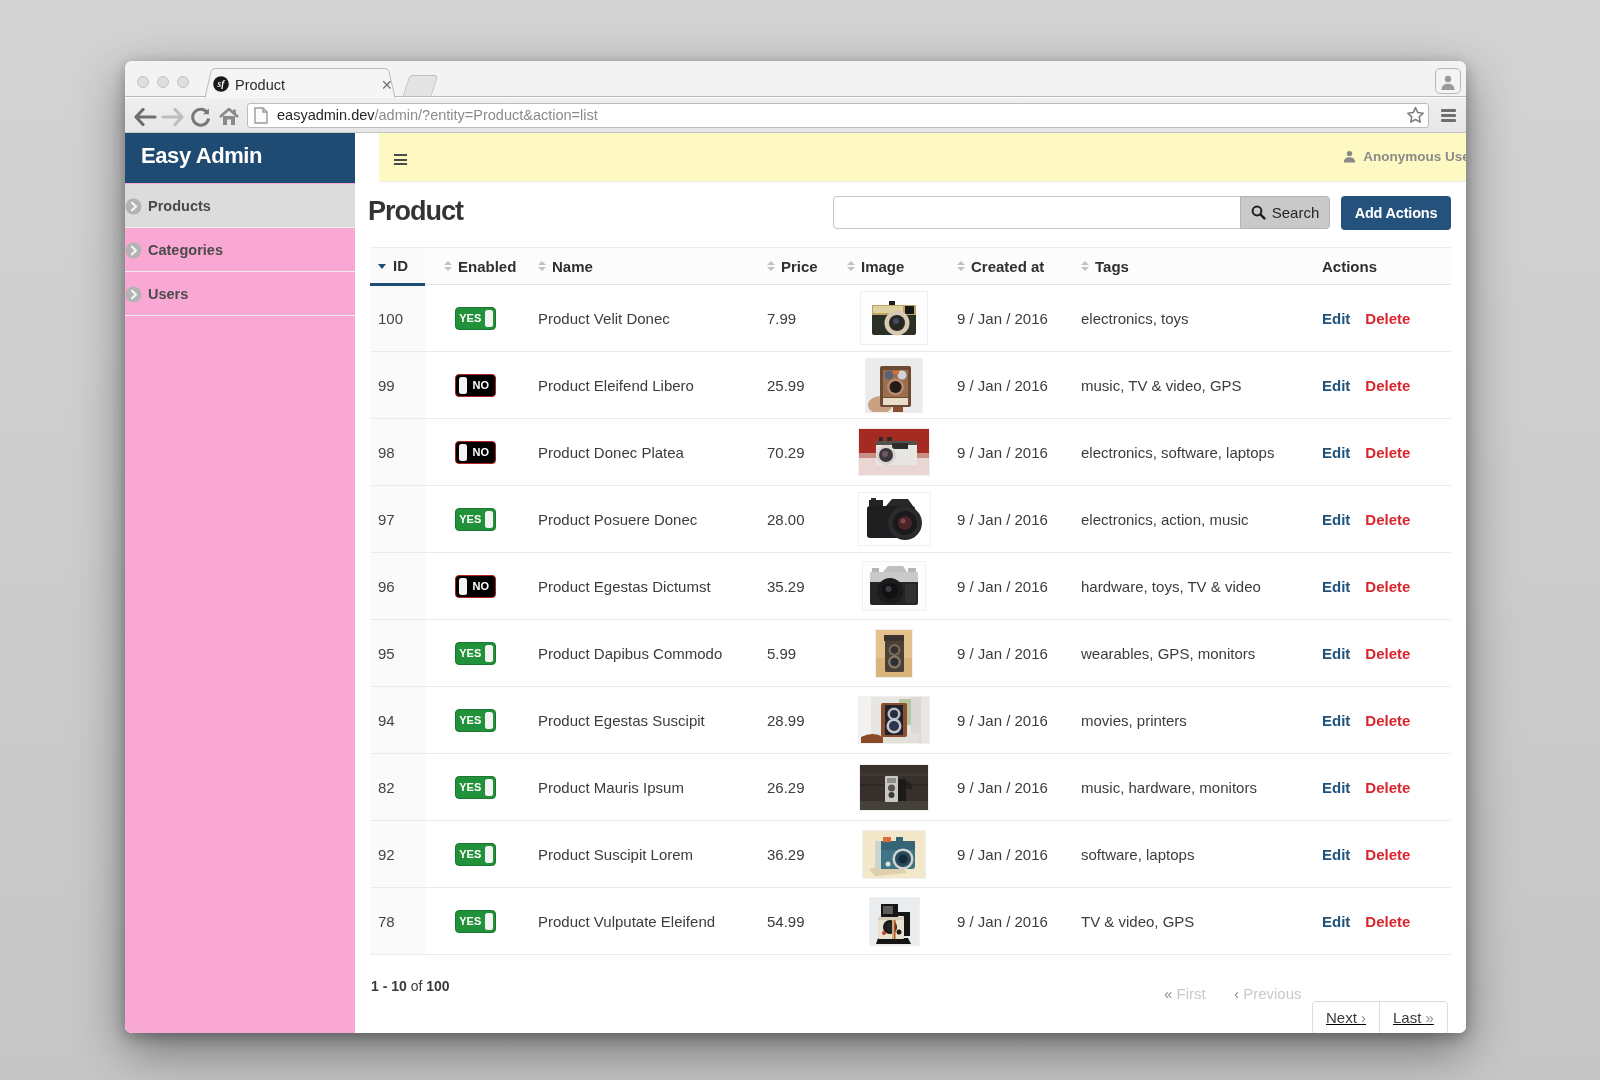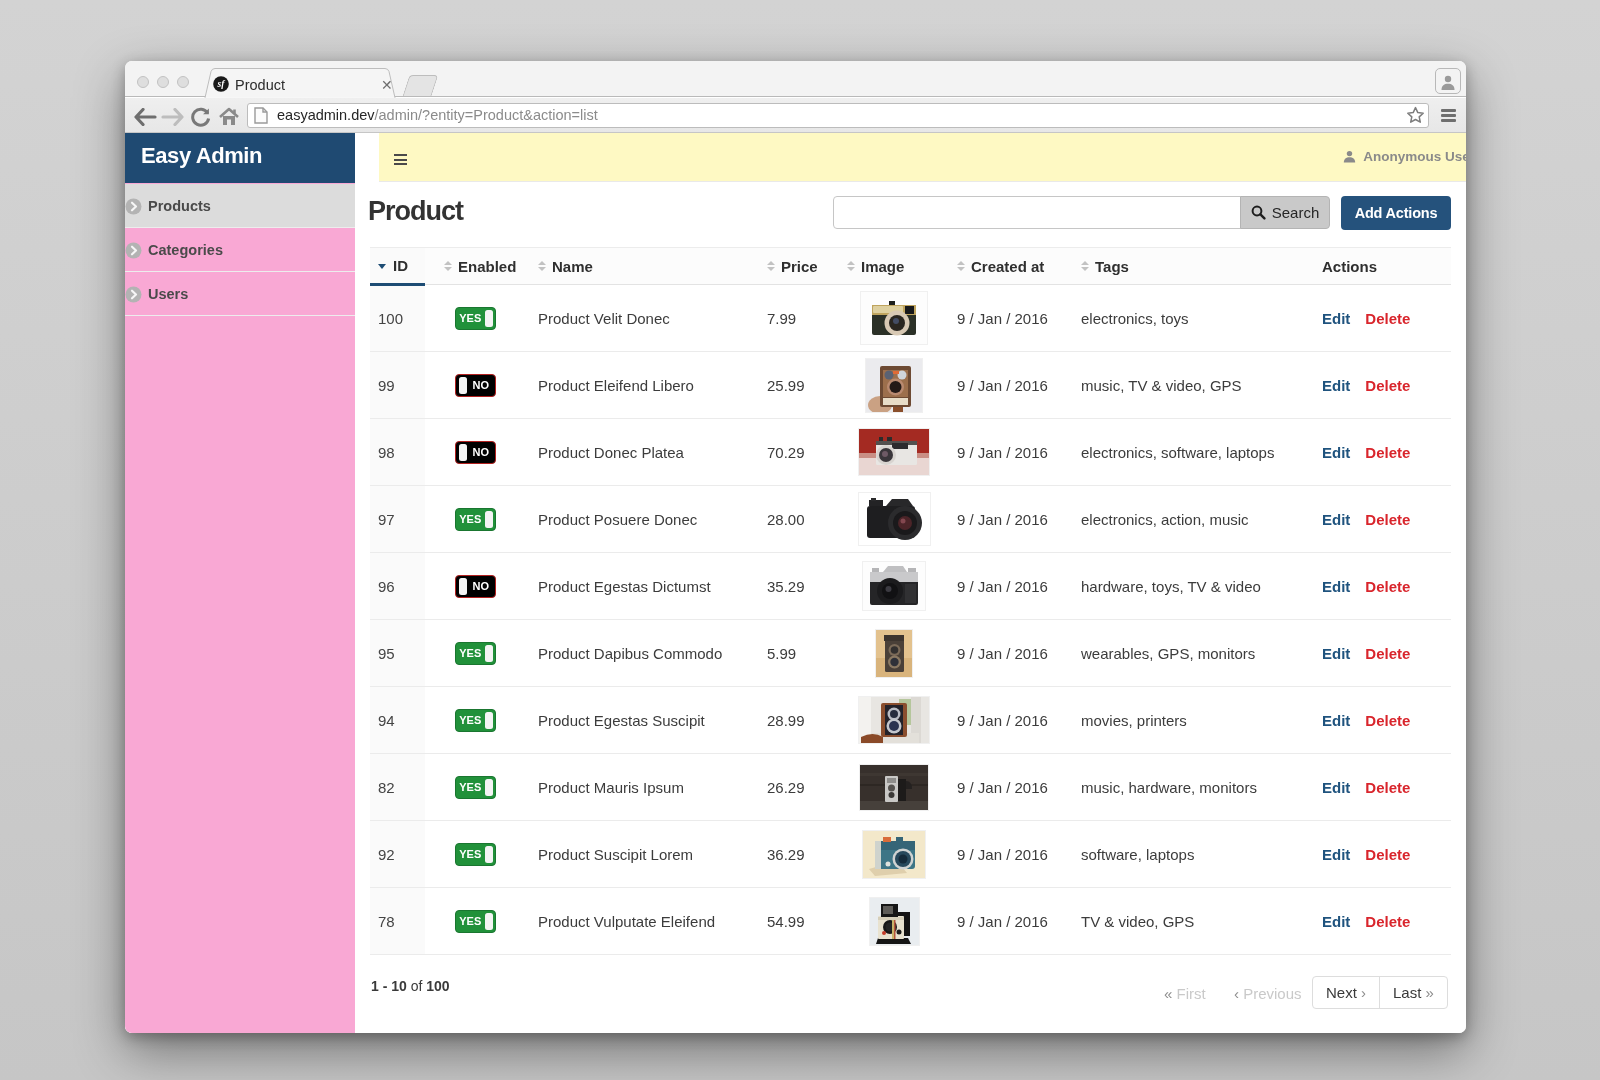--- a/index.html
+++ b/index.html
@@ -86,22 +86,22 @@
 .tg-y { background:#21913a; border:1px solid #1a7630; }
 .tg-n { background:#000000; border:1px solid #b2201f; }
 .tgt { color:#fff; font-size:11px; font-weight:bold; flex:1; text-align:center; }
 .knob { width:8px; height:17px; background:#f4f4f4; border-radius:2.5px; flex:none; }
 .kr { margin-right:2.5px; }
 .kl { margin-left:2.5px; }
 
 
 .fcount { left:246px; top:845px; font-size:14px; color:#3a3a3a; }
 .pdis { position:absolute; font-size:15px; color:#c9c9c9; }
-.pgrp { position:absolute; left:1187px; top:843px; height:33px; border:1px solid #ddd; border-radius:4px;
-  display:flex; background:#fff; }
+.pgrp { position:absolute; left:1187px; top:868px; height:33px; border:1px solid #ddd; border-radius:4px;
+  display:flex; background:#fff;text-decoration:underline; }
 .pbtn { font-size:15px; color:#3a3a3a; line-height:31px; padding:0 13px; }
 .pbtn + .pbtn { border-left:1px solid #ddd; }
 .arr { color:#8d8d8d; }
 </style>
 </head>
 <body>
 <div class="win">
   <div class="tbar">
     <span class="dot" style="left:12px"></span>
       <span class="dot" style="left:32px"></span>

